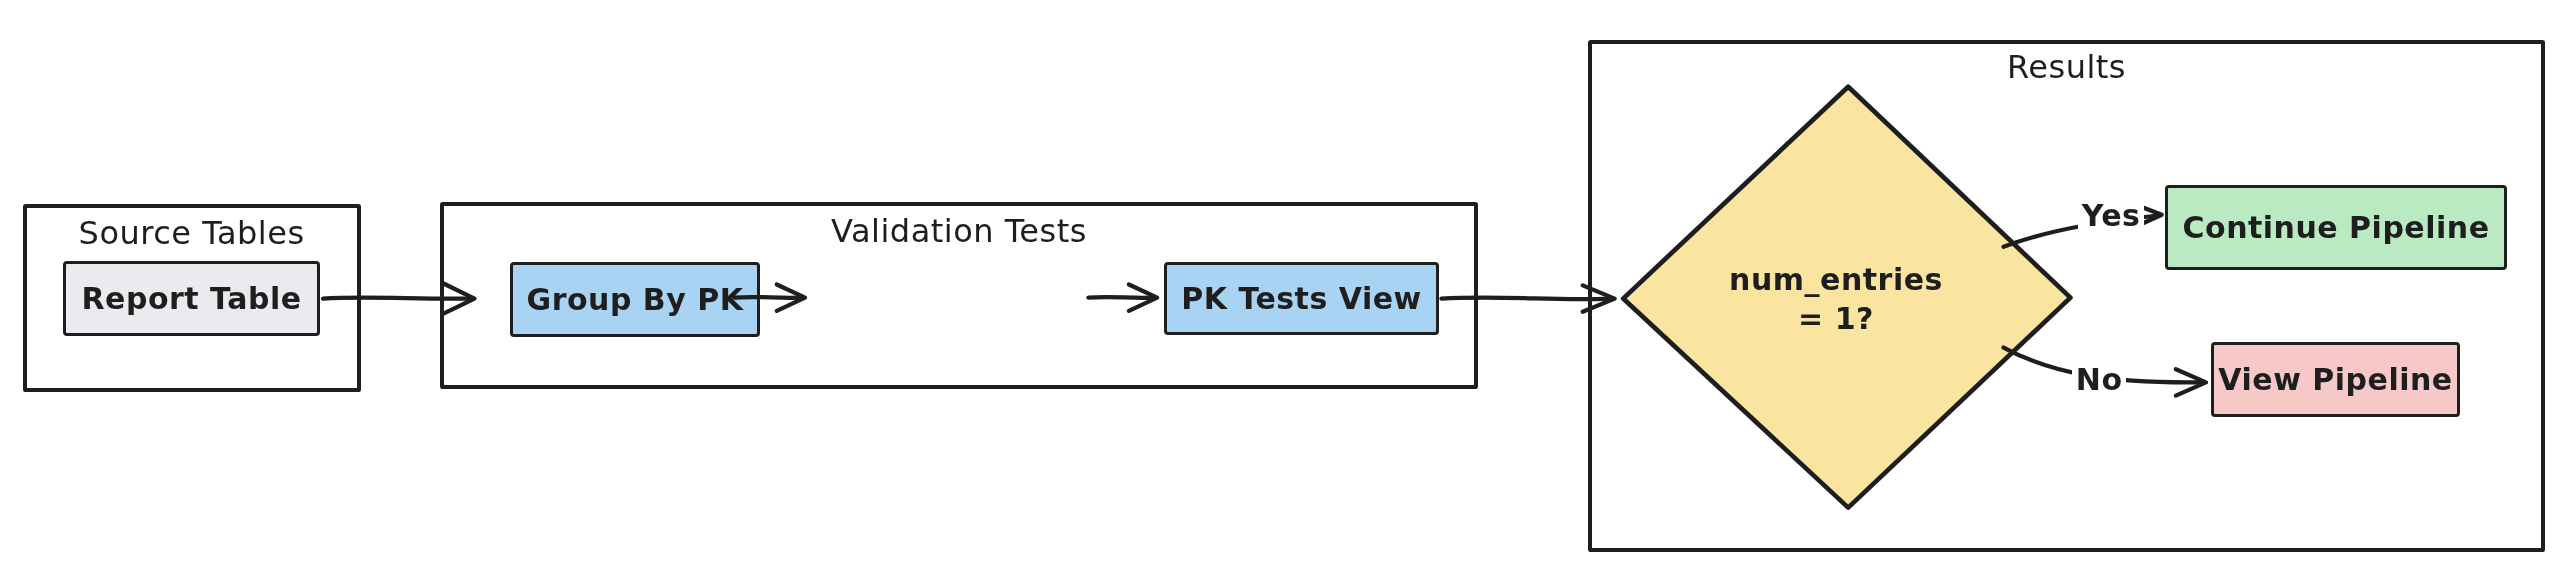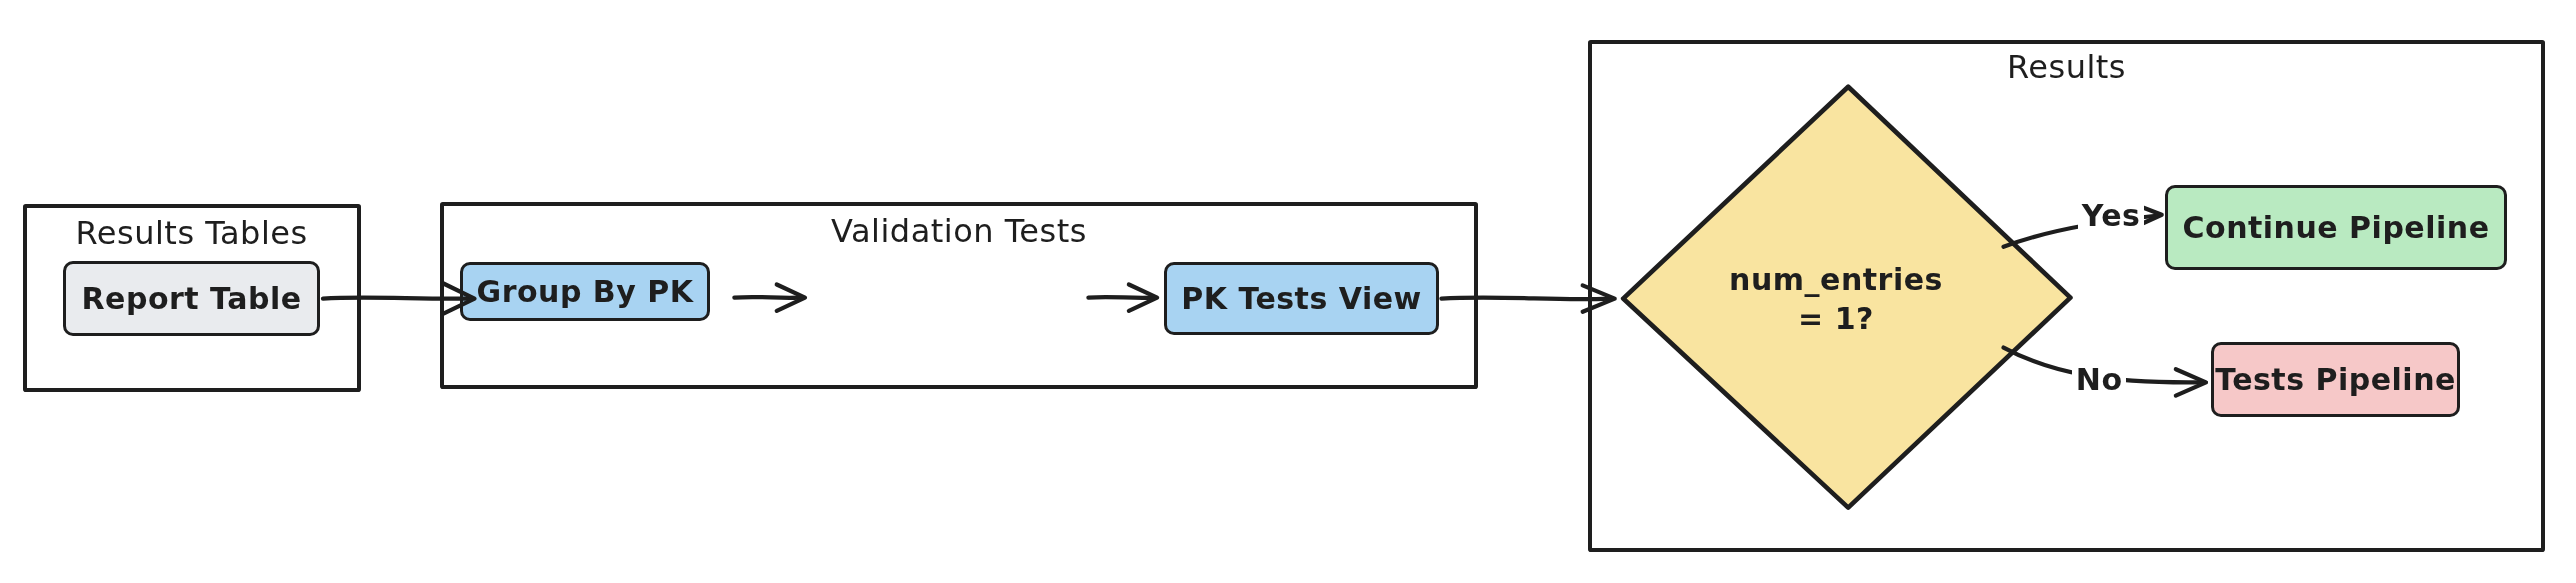--- a/index.html
+++ b/index.html
@@ -31,21 +31,21 @@
     text-align: center;
     font-size: 32px;
     font-weight: 400;
     letter-spacing: 0.5px;
     z-index: 4;
     white-space: nowrap;
   }
   .node {
     position: absolute;
     border: 3.8px solid #1e1e1e;
-    border-radius: 10px;
+    border-radius: 4px;
     box-sizing: border-box;
     display: flex;
     align-items: center;
     justify-content: center;
     font-size: 30px;
     font-weight: 600;
     letter-spacing: 0.5px;
     z-index: 2;
     white-space: nowrap;
   }
@@ -85,50 +85,50 @@
   }
   .edge-label-yes { left: 2066px; top: 198px; margin-left: 12px; }
   .edge-label-no  { left: 2072px; top: 362px; }
 </style>
 </head>
 <body>
 
 <div class="canvas">
 
   <div class="container" style="left:22.6px; top:204px; width:338px; height:188px;">
-    <div class="container-title" style="top:5.6px;">Results Tables</div>
+    <div class="container-title" style="top:5.6px;">Source Tables</div>
   </div>
 
   <div class="container" style="left:440px; top:202px; width:1038px; height:187px;">
     <div class="container-title" style="top:5.6px;">Validation Tests</div>
   </div>
 
   <div class="container" style="left:1588px; top:40px; width:957px; height:512px;">
     <div class="container-title" style="top:3.8px;">Results</div>
   </div>
 
   <div class="node node-gray" style="left:63px; top:261px; width:257px; height:75px;">
     <span>Report Table</span>
   </div>
 
-  <div class="node node-blue" style="left:460px; top:262px; width:250px; height:59px;">
+  <div class="node node-blue" style="left:510px; top:262px; width:250px; height:75px;">
     <span>Group By PK</span>
   </div>
 
 
   <div class="node node-blue" style="left:1164px; top:262px; width:275px; height:73px;">
     <span>PK Tests View</span>
   </div>
 
   <div class="node node-green" style="left:2165px; top:185px; width:342px; height:85px;">
     <span>Continue Pipeline</span>
   </div>
 
   <div class="node node-red" style="left:2211px; top:342px; width:249px; height:75px;">
-    <span>Tests Pipeline</span>
+    <span>View Pipeline</span>
   </div>
 
   <svg class="svg-layer" width="2576" height="584" viewBox="0 0 2736 620">
     <g stroke="#1e1e1e" stroke-width="4.5" fill="none" stroke-linecap="round" stroke-linejoin="round">
 
       <path d="M343 317 C 390 314, 445 318, 498 317"></path>
       <path d="M471 301 L504 317 L471 333"></path>
 
       <path d="M780 316 C 805 314, 825 317, 848 316"></path>
       <path d="M825 302 L855 316 L825 330"></path>

